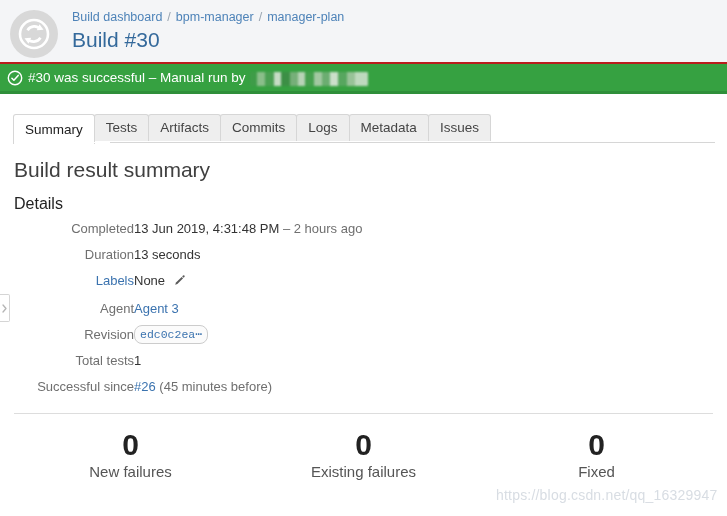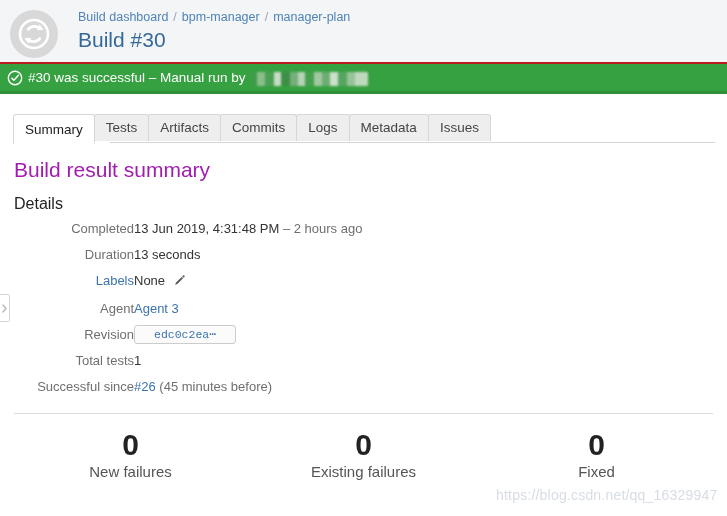--- a/index.html
+++ b/index.html
@@ -35,21 +35,21 @@
     border-radius: 50%;
     background: #d8d8d8;
     flex: 0 0 auto;
     margin-top: 2px;
     display: flex;
     align-items: center;
     justify-content: center;
   }
   .build-avatar svg { display: block; }
   .header-text {
-    margin-left: 20px;
+    margin-left: 14px;
     padding-top: 1px;
   }
   .breadcrumb {
     font-size: 12.5px;
     line-height: 16px;
     color: #5e6c84;
     white-space: nowrap;
   }
   .breadcrumb a {
     color: #4e83b8;
@@ -172,21 +172,21 @@
     z-index: 4;
   }
 
   
   .content {
     padding: 0 14px;
   }
   h1.section-title {
     font-size: 21px;
     font-weight: normal;
-    color: #a21caf;
+    color: #404040;
     margin: 14px 0 0 0;
     line-height: 26px;
   }
   h2.sub-title {
     font-size: 16px;
     font-weight: normal;
     color: #222222;
     margin: 10px 0 0 0;
     line-height: 21px;
   }
@@ -228,23 +228,23 @@
   }
   .pencil-icon {
     display: inline-block;
     vertical-align: -2px;
     margin-left: 4px;
     cursor: pointer;
   }
   .rev-pill {
     display: inline-block;
     border: 1px solid #cccccc;
-    border-radius: 3px;
+    border-radius: 8px;
     background: #fbfbfb;
-    padding: 0 19px;
+    padding: 0 5px;
     line-height: 17px;
     font-family: "Liberation Mono", monospace;
     font-size: 11.5px;
     color: #3b73af;
     position: relative;
     top: -1px;
     cursor: pointer;
   }
 
   hr.divider {

